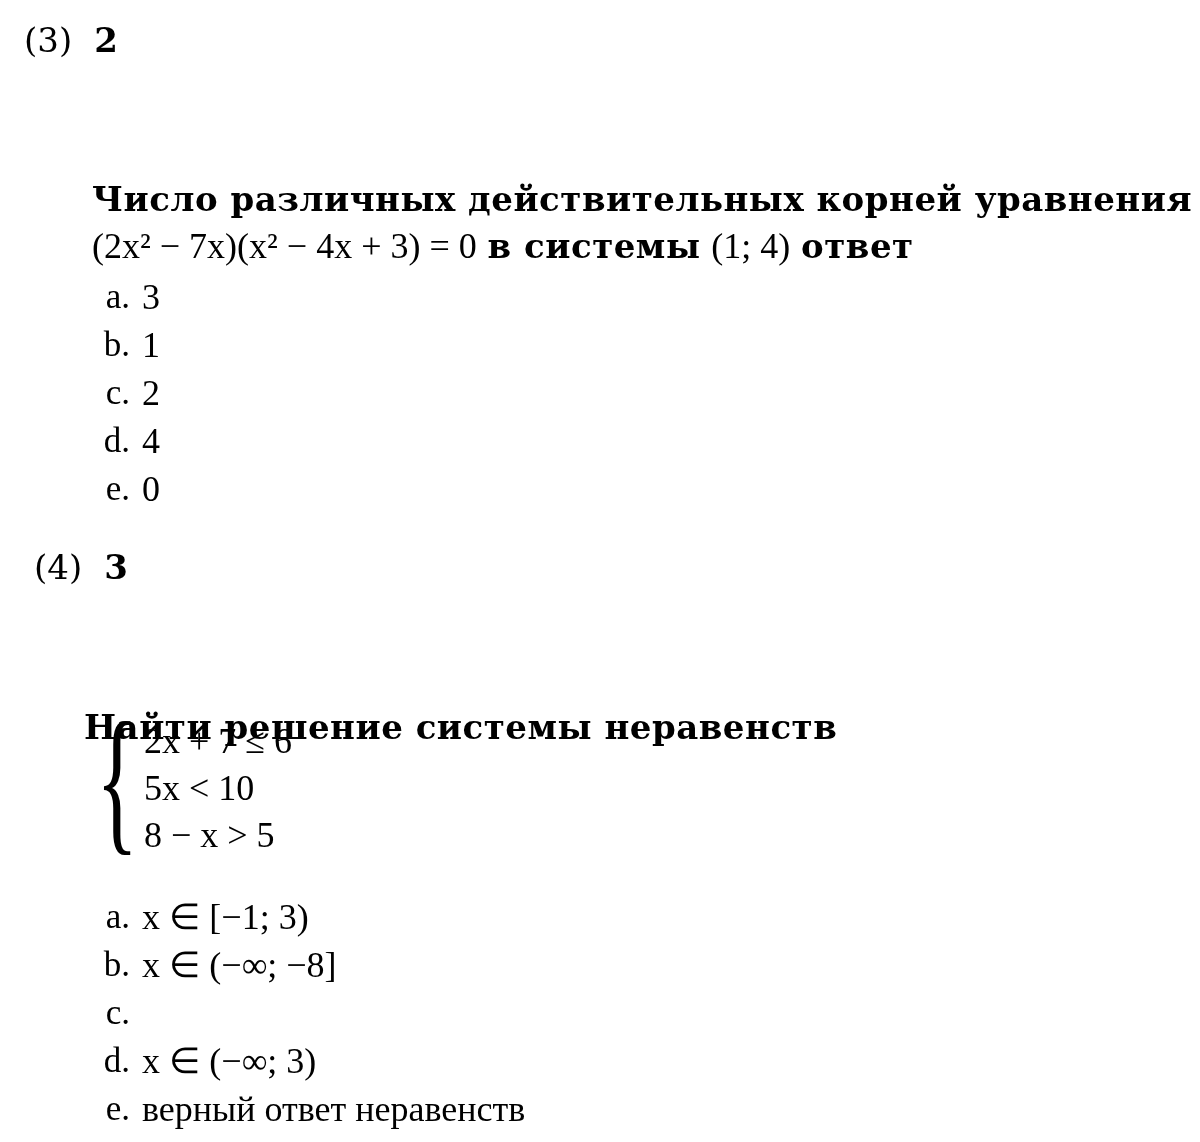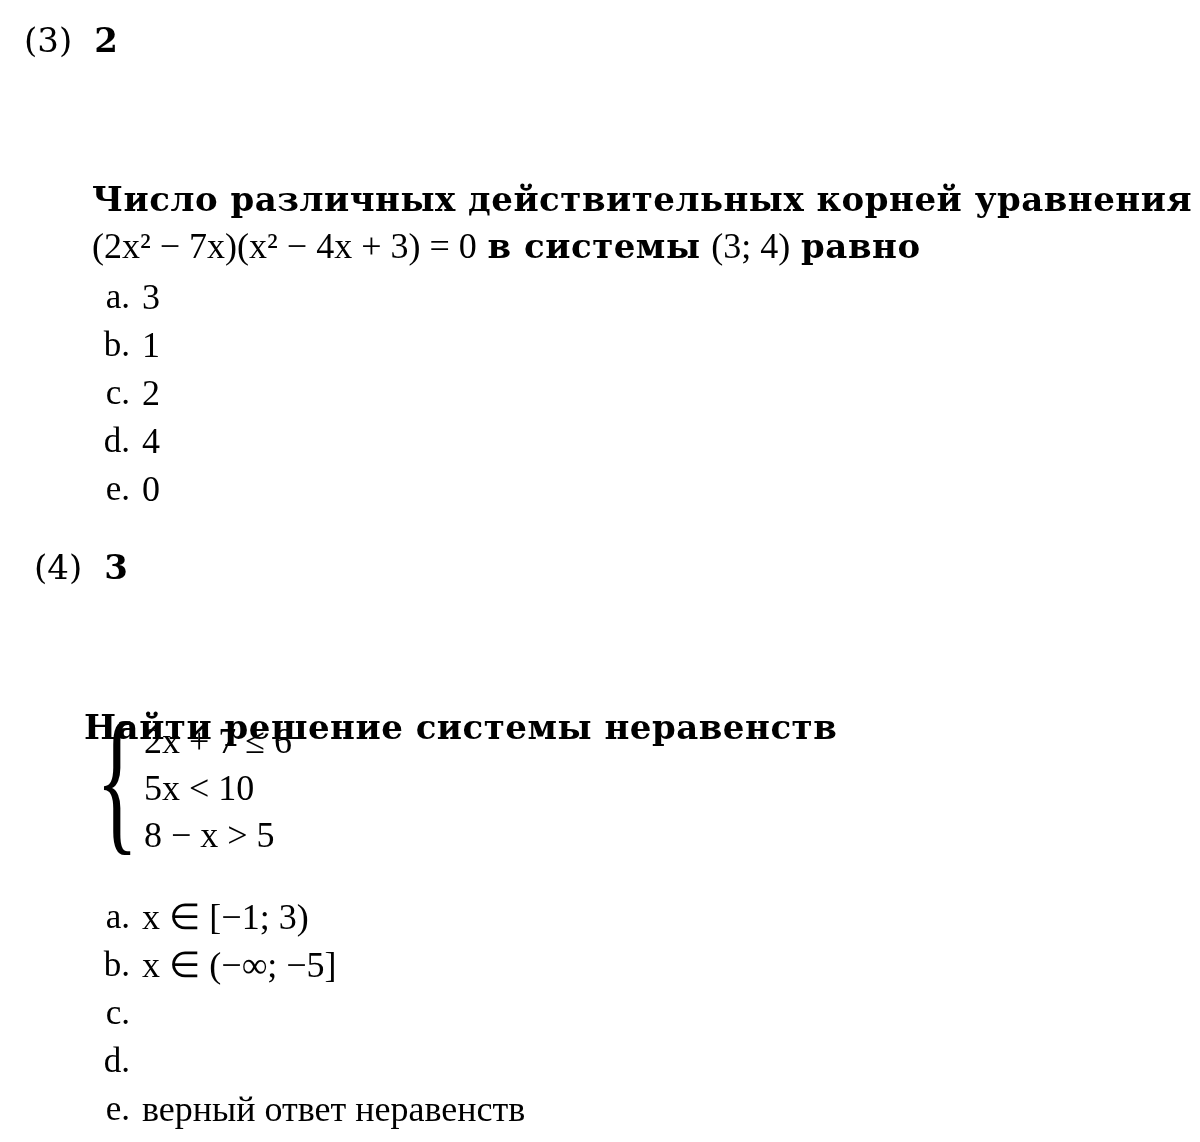--- a/index.html
+++ b/index.html
@@ -27,22 +27,22 @@
 
 <div class="abs num" style="left:24px; top:20px;text-align:center;">
   <span>(3)</span><span class="bold">2</span>
 </div>
 
 <div class="abs qtext" style="left:92px; top:144px;">
   <div class="b">Число различных действительных корней уравнения</div>
   <div>
     <span class="math">(2x² − 7x)(x² − 4x + 3) = 0</span>
     <span class="b">в системы</span>
-    <span class="math">(3; 4)</span>
-    <span class="b">равно</span>
+    <span class="math">(1; 4)</span>
+    <span class="b">ответ</span>
   </div>
 </div>
 
 <div class="abs opts" style="left:82px; top:273px;">
   <div class="opt">
       <span class="lbl">a.</span>
       <span class="val">3</span>
     </div>
   <div class="opt">
       <span class="lbl">b.</span>
@@ -79,25 +79,26 @@
   </div>
 </div>
 
 <div class="abs opts" style="left:82px; top:893px;">
   <div class="opt">
       <span class="lbl">a.</span>
       <span class="val">x ∈ [−1; 3)</span>
     </div>
   <div class="opt">
       <span class="lbl">b.</span>
-      <span class="val">x ∈ (−∞; −5]</span>
+      <span class="val">x ∈ (−∞; −8]</span>
     </div>
   <div class="opt">
       <span class="lbl">c.</span>
     </div>
   <div class="opt">
       <span class="lbl">d.</span>
+      <span class="val">x ∈ (−∞; 3)</span>
     </div>
   <div class="opt">
       <span class="lbl">e.</span>
       <span class="val">верный ответ неравенств</span>
     </div>
 </div>
 
 </body></html>

